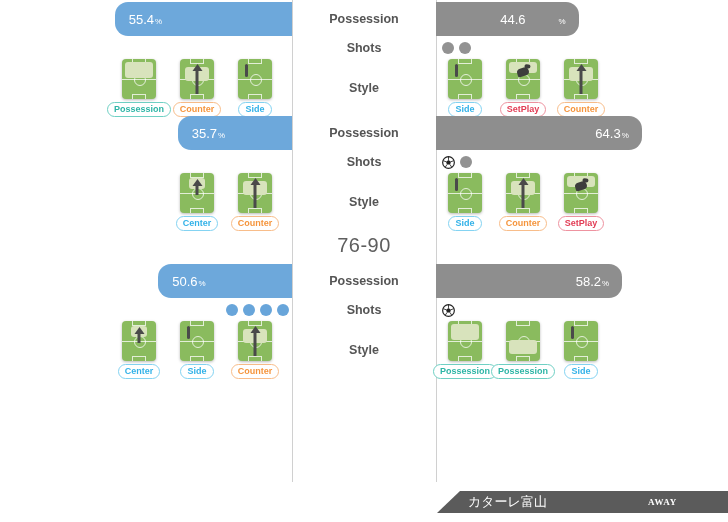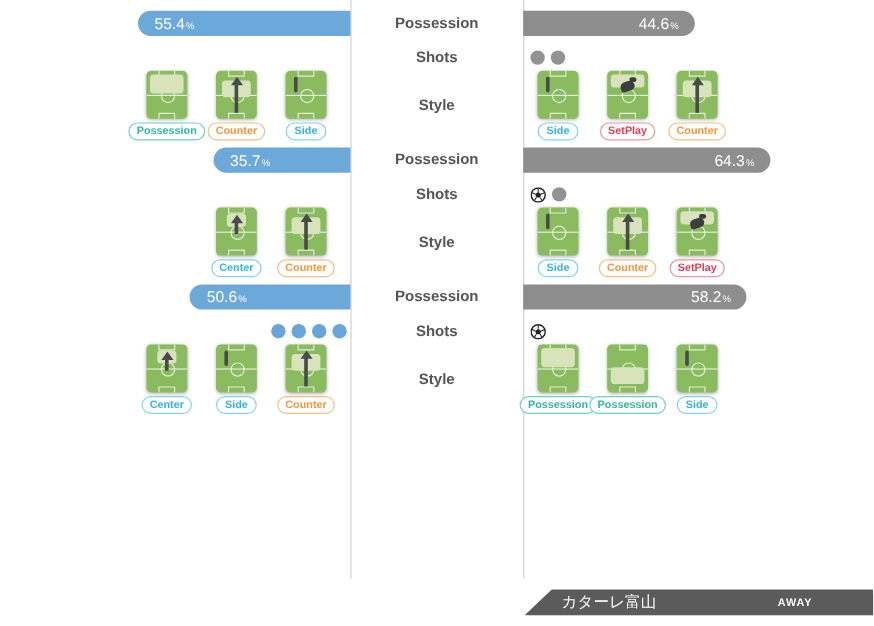--- a/index.html
+++ b/index.html
@@ -19,21 +19,21 @@
   .row-style { height:56px; }
   .row-half { height:38px; }
   .cell { position:relative; display:flex; align-items:center; }
   .mid-cell { justify-content:center; }
 
   .period { font-size:20px; color:#5e5e5e; letter-spacing:0.5px; }
   .midlabel { font-size:12.5px; font-weight:600; color:#555; }
   .half-title { font-size:21px; color:#5e5e5e; }
 
   
-  .pbar { height:21px; display:flex; align-items:center; color:#fff; }
+  .pbar { height:34px; display:flex; align-items:center; color:#fff; }
   .home-bar { margin-left:auto; border-radius:13px 0 0 13px; background:#6da8db; padding-left:14px; justify-content:flex-start; }
   .away-bar { margin-right:auto; border-radius:0 13px 13px 0; background:#8e8e8e; padding-right:13px; justify-content:flex-end; }
   .pbar .val { font-size:13px; }
   .pbar .pct { font-size:8px; margin-left:1px; margin-top:4px; }
 
   
   .shots { display:flex; align-items:center; gap:5px; width:100%; height:100%; }
   .home-shots { justify-content:flex-end; padding-right:3px; }
   .away-shots { justify-content:flex-start; padding-left:6px; }
   .shotdot { width:12px; height:12px; border-radius:50%; flex:0 0 auto; }
@@ -77,42 +77,42 @@
 
   
   .footer-bar { position:absolute; top:491px; height:22px; background:#5b5b5b; color:#fff; display:flex; align-items:center; filter:drop-shadow(3px 4px 0 #1b1b1b); }
   .footer-home { left:0; width:293px; clip-path:polygon(0 0, calc(100% - 23px) 0, 100% 100%, 0 100%); }
   .footer-away { left:437px; width:291px; clip-path:polygon(23px 0, 100% 0, 100% 100%, 0 100%); }
   .tag { font-size:9px; font-weight:bold; letter-spacing:0.8px; }
   .team { font-size:13px; }
   .footer-home .tag { margin-left:40px; }
   .footer-home .team { margin-left:auto; margin-right:38px; }
   .footer-away .team { margin-left:31px; }
-  .footer-away .tag { margin-left:auto; margin-right:51px; }
+  .footer-away .tag { margin-left:auto; margin-right:51px;font-family:Liberation Serif, serif; }
 </style>
 </head>
 <body>
 
 <div id="app">
   <div class="divider left"></div>
   <div class="divider right"></div>
 
   <section class="block">
     <div class="row row-possession">
       <div class="cell home-cell">
         <div class="pbar home-bar" style="width: 177.28px;">
           <span class="val">55.4</span>
             <span class="pct">%</span>
         </div>
       </div>
       <div class="cell mid-cell">
           <div class="midlabel">Possession</div>
         </div>
       <div class="cell away-cell">
-        <div class="pbar away-bar" style="width: 142.72px;">
+        <div class="pbar away-bar" style="width: 142.72px; gap: 32px;">
           <span class="val">44.6</span>
             <span class="pct">%</span>
         </div>
       </div>
     </div>
     <div class="row row-shots">
       <div class="cell home-cell">
           <div class="shots home-shots"></div>
         </div>
       <div class="cell mid-cell">
@@ -324,20 +324,27 @@
               <div class="icon-whistle"></div>
             </div>
             <div class="pill c-setplay">SetPlay</div>
           </div>
         </div>
       </div>
     </div>
   </section>
 
   <section class="block">
+    <div class="row row-period">
+      <div class="cell home-cell"></div>
+      <div class="cell mid-cell">
+          <div class="period">76-90</div>
+        </div>
+      <div class="cell away-cell"></div>
+    </div>
     <div class="row row-possession">
       <div class="cell home-cell">
         <div class="pbar home-bar" style="width: 133.76px;">
           <span class="val">50.6</span>
             <span class="pct">%</span>
         </div>
       </div>
       <div class="cell mid-cell">
           <div class="midlabel">Possession</div>
         </div>

